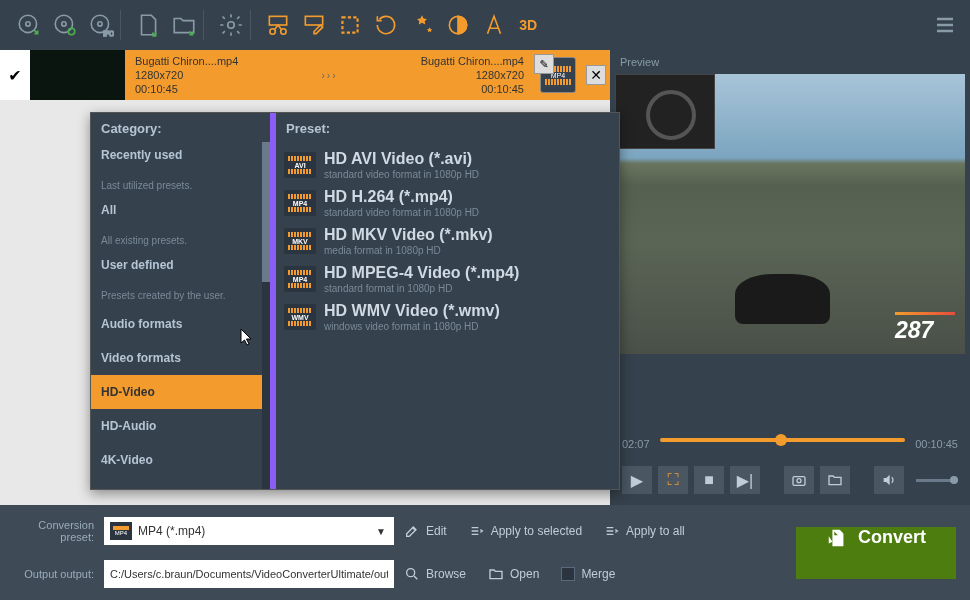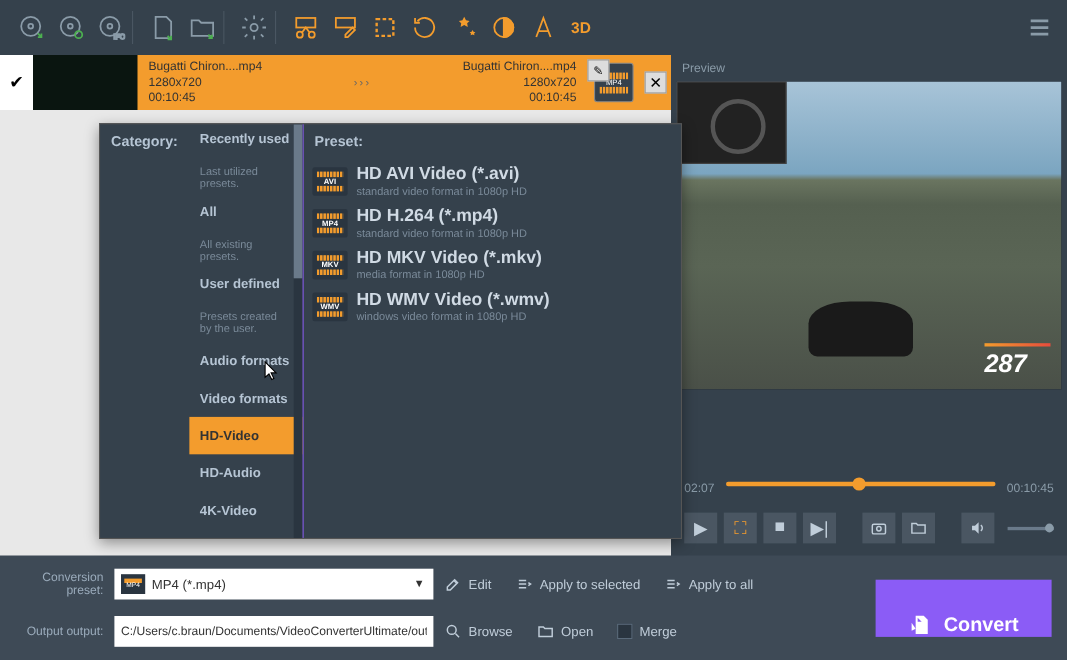--- a/index.html
+++ b/index.html
@@ -16,21 +16,21 @@
 .chk-box{width:30px;height:50px;background:#fff;display:flex;align-items:center;justify-content:center}
 .thumb{width:95px;height:50px;background:#0a1510}
 .file-info{padding:4px 10px;font-size:11px;color:#333;line-height:14px}
 .file-info .fn{color:#333;font-weight:normal}
 .arrow-area{flex:1;display:flex;align-items:center;justify-content:center;color:#666;font-size:10px;letter-spacing:2px}
 .fmt-badge{width:36px;height:36px;background:#35414c;border:1px solid #888;border-radius:3px;margin:0 6px;display:flex;flex-direction:column;align-items:center;justify-content:center;font-size:7px;color:#fff}
 .fmt-badge .bars{width:26px;height:6px;background:linear-gradient(90deg,#f39c2d 2px,transparent 2px) 0 0/3px 6px}
 .close-x{width:20px;height:20px;background:#ddd;border:1px solid #999;display:flex;align-items:center;justify-content:center;margin:4px;cursor:pointer;font-size:14px}
 .edit-pencil{width:20px;height:20px;background:#ddd;border:1px solid #999;display:flex;align-items:center;justify-content:center;cursor:pointer;font-size:11px;position:absolute;right:56px;top:4px}
 .dropdown{position:absolute;left:90px;top:112px;width:530px;height:378px;background:#35414c;border:1px solid #555;box-shadow:0 4px 12px rgba(0,0,0,0.4);display:flex;z-index:10}
-.cat-col{width:185px;border-right:1px solid #8b5cf6;display:flex;}
+.cat-col{width:185px;border-right:6px solid #8b5cf6;display:flex;flex-direction:column}
 .col-hdr{color:#b6c5d4;font-weight:bold;font-size:13px;padding:8px 10px 6px}
 .cat-list{flex:1;overflow:hidden;position:relative}
 .cat-item{padding:6px 10px;color:#b6c5d4;font-size:12px;font-weight:bold;cursor:pointer}
 .cat-item .sub{font-size:10px;font-weight:normal;color:#7a8a99;margin-top:18px}
 .cat-item.sel{background:#f39c2d;color:#333}
 .cat-item.tall{padding:10px 10px}
 .scrollbar{position:absolute;right:0;top:0;bottom:0;width:8px;background:#2a3540}
 .scroll-thumb{position:absolute;right:0;top:0;width:8px;height:140px;background:#6a7a8a}
 .preset-col{flex:1;padding:0}
 .preset-list{padding:4px 0}
@@ -64,21 +64,21 @@
 .preset-select{height:28px;background:#fff;display:flex;align-items:center;padding:0 6px;gap:6px;position:relative}
 .preset-select .mini{width:22px;height:18px;background:#2a3540;display:flex;flex-direction:column;align-items:center;justify-content:center;font-size:6px;color:#fff}
 .preset-select .mini .bars{width:16px;height:4px;background:linear-gradient(90deg,#f39c2d 2px,transparent 2px) 0 0/2px 4px}
 .preset-select .txt{font-size:12px;color:#333}
 .preset-select .caret{position:absolute;right:8px;color:#333;font-size:10px}
 .path-input{height:28px;background:#fff;padding:0 6px;font-size:11px;color:#333;border:none;width:100%}
 .bot-actions{display:flex;gap:22px;align-items:center}
 .bot-act{display:flex;align-items:center;gap:6px;color:#c0cdd9;font-size:12px;cursor:pointer}
 .bot-act svg{width:16px;height:16px}
 .merge-chk{width:14px;height:14px;background:#2a3540;border:1px solid #5a6a7a}
-.convert-btn{grid-row:1/3;grid-column:4;height:52px;background:#8b5cf6;display:flex;align-items:flex-end;justify-content:center;gap:10px;color:#fff;font-size:18px;font-weight:bold;cursor:pointer}
+.convert-btn{grid-row:1/3;grid-column:4;height:52px;background:#4d7c0f;display:flex;align-items:flex-start;justify-content:center;gap:10px;color:#fff;font-size:18px;font-weight:bold;cursor:pointer}
 .convert-btn svg{width:22px;height:22px}
 </style>
 </head>
 <body>
 
 <div class="toolbar">
   <div class="tb-icon">
       <svg viewBox="0 0 24 24" fill="none" stroke="#8a9ba8" stroke-width="1.5">
         <circle cx="11" cy="11" r="8"></circle>
         <circle cx="11" cy="11" r="2"></circle>
@@ -305,20 +305,27 @@
           </div>
         </div>
         <div class="preset-item">
           <div class="preset-icon"><div class="bars"></div>MKV<div class="bars"></div></div>
           <div class="preset-txt">
             <div class="pt">HD MKV Video (*.mkv)</div>
             <div class="ps">media format in 1080p HD</div>
           </div>
         </div>
         <div class="preset-item">
+          <div class="preset-icon"><div class="bars"></div>MP4<div class="bars"></div></div>
+          <div class="preset-txt">
+            <div class="pt">HD MPEG-4 Video (*.mp4)</div>
+            <div class="ps">standard format in 1080p HD</div>
+          </div>
+        </div>
+        <div class="preset-item">
           <div class="preset-icon"><div class="bars"></div>WMV<div class="bars"></div></div>
           <div class="preset-txt">
             <div class="pt">HD WMV Video (*.wmv)</div>
             <div class="ps">windows video format in 1080p HD</div>
           </div>
         </div>
       </div>
   </div>
 </div>
 

